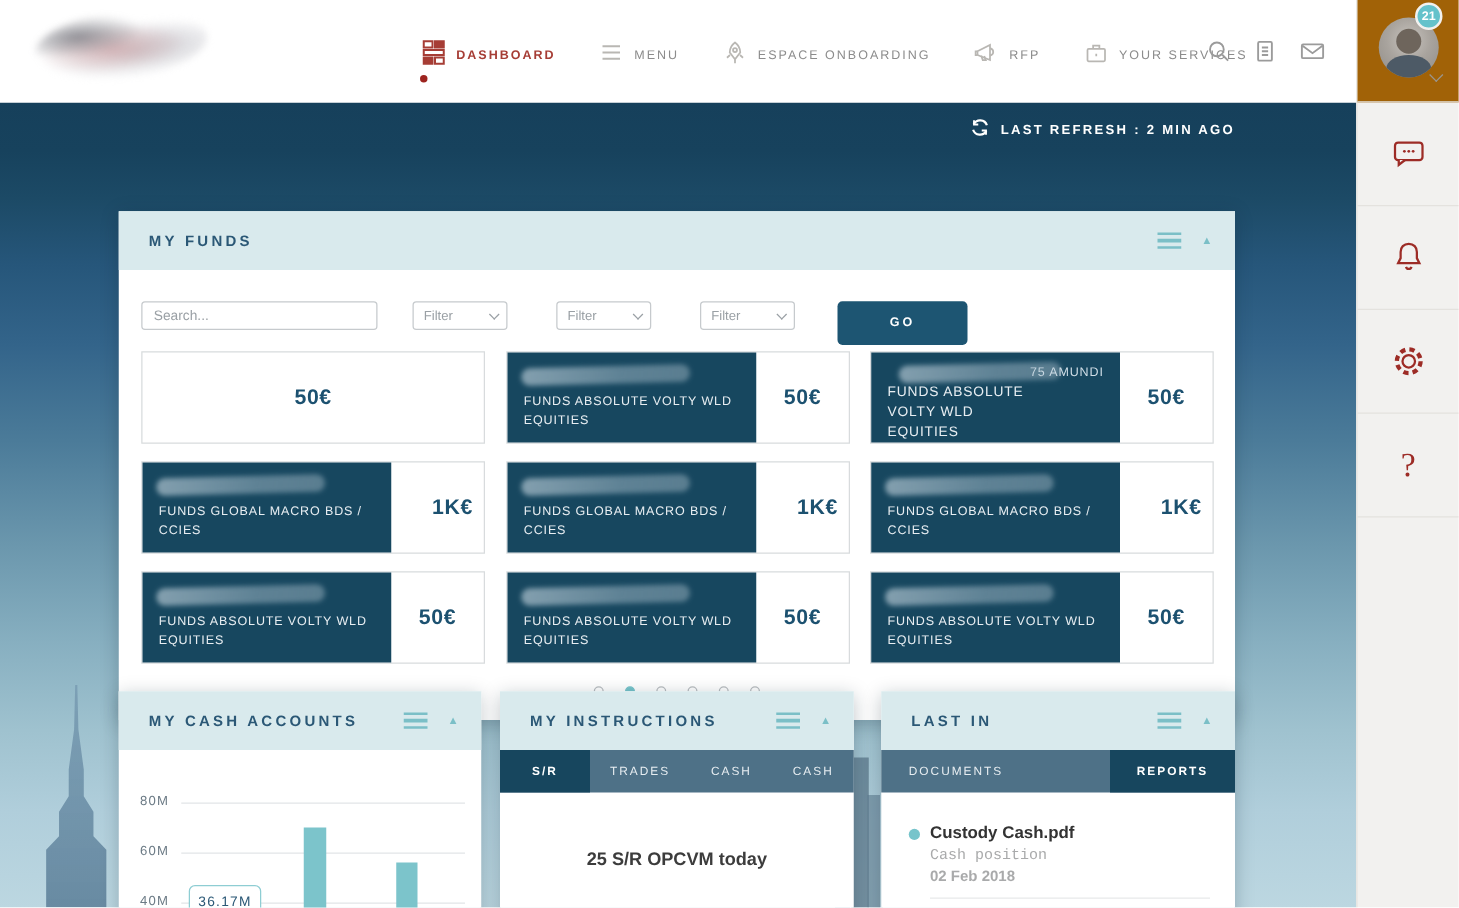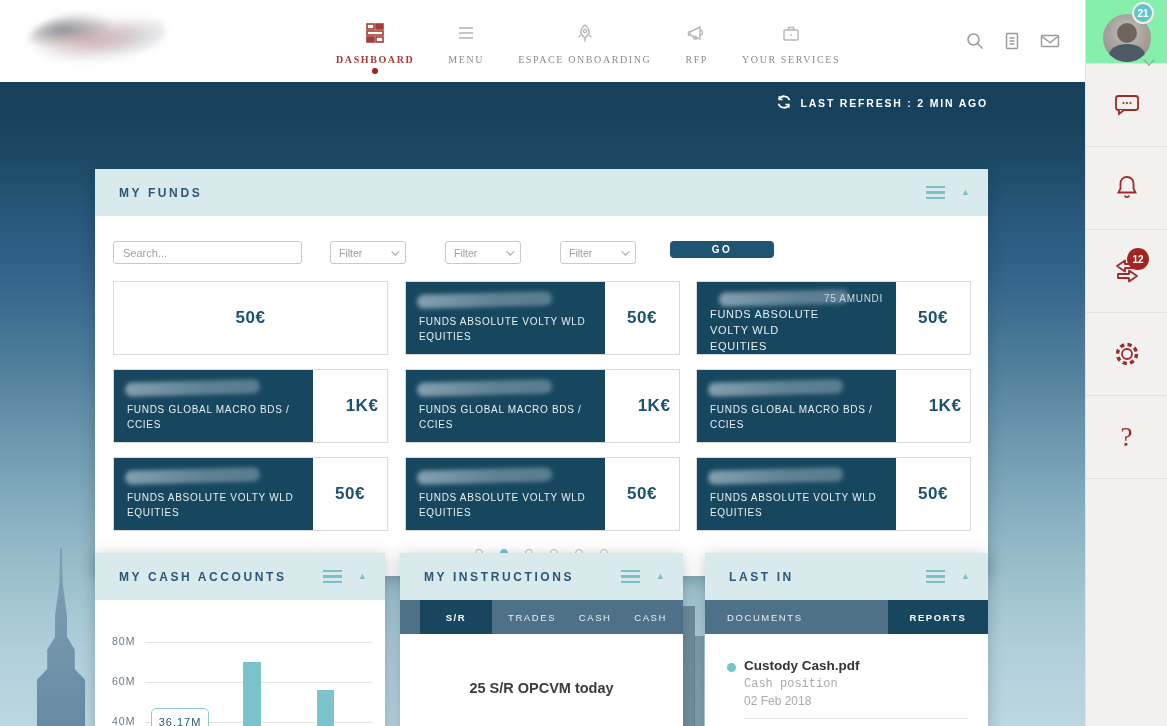--- a/index.html
+++ b/index.html
@@ -23,21 +23,21 @@
   }
   .bld-mid1 { left:681px; width:14px; height:120px; background:rgba(78,108,128,.65); }
   .bld-mid2 { left:694px; width:10px; height:90px;  background:rgba(94,124,144,.6); }
   .bld-mid3 { left:668px; width:12px; height:60px;  background:rgba(110,140,158,.5); }
 
   
   .rightbar {
     position:absolute; right:0; top:0; width:82px; height:726px;
     background:#f2f1ef; border-left:1px solid #e4e2de;
   }
-  .avatar-cell { position:relative; height:64px; border-bottom:1px solid #e4e2de; background:#86efac;text-align:right; }
+  .avatar-cell { position:relative; height:82px; border-bottom:1px solid #e4e2de; background:#a16207;text-align:right; }
   .avatar {
     position:absolute; left:17px; top:14px; width:48px; height:48px; border-radius:50%;
     background:radial-gradient(circle at 50% 38%, #c8c4bf 0%, #a9a49e 45%, #8e8a85 100%);
     overflow:hidden;
   }
   .avatar .head { position:absolute; left:14px; top:9px; width:20px; height:20px; border-radius:50%; background:#6e655c; }
   .avatar .body { position:absolute; left:6px; top:30px; width:36px; height:22px; border-radius:50% 50% 0 0; background:#4d5a66; }
   .avatar-badge {
     position:absolute; left:46px; top:2px; min-width:22px; height:22px; border-radius:50%;
     background:#64c2cb; color:#fff; font-size:10px; font-weight:bold;
@@ -65,21 +65,21 @@
   .logo-smudge {
     position:absolute; left:28px; top:10px; width:138px; height:52px; transform:rotate(-6deg);
     background:
       radial-gradient(55% 45% at 25% 30%, rgba(108,108,116,.75), rgba(108,108,116,0) 70%),
       radial-gradient(60% 50% at 45% 55%, rgba(208,150,152,.55), rgba(208,150,152,0) 72%),
       radial-gradient(75% 60% at 58% 60%, rgba(205,205,210,.95), rgba(205,205,210,0) 75%),
       radial-gradient(50% 45% at 75% 55%, rgba(228,228,232,.9), rgba(228,228,232,0) 78%);
     filter:blur(3px); border-radius:50%;
   }
   .nav-items { position:absolute; left:336px; top:0; height:82px; display:flex; align-items:center; gap:34px; }
-  .nav-item { position:relative; display:flex; flex-direction:column; align-items:center; gap:7px; cursor:pointer; padding-top:6px;font-family:Liberation Serif, serif; }
+  .nav-item { position:relative; display:flex; flex-direction:row; align-items:center; gap:7px; cursor:pointer; padding-top:6px; }
   .nav-item .lbl { font-size:10px; letter-spacing:1.6px; color:#8c8c8c; white-space:nowrap; }
   .nav-item.active .lbl { color:#a63d35; font-weight:bold; }
   .nav-dot { position:absolute; bottom:-9px; width:6px; height:6px; border-radius:50%; background:#9d241f; }
   .nav-actions { position:absolute; right:24px; top:0; height:82px; display:flex; align-items:center; gap:17px; }
   .nav-actions span { cursor:pointer; display:flex; }
 
   
   .refresh {
     position:absolute; right:179px; top:94px; display:flex; align-items:center; gap:9px;
     color:#fff; font-size:10.5px; font-weight:bold; letter-spacing:1.8px; cursor:pointer;
@@ -107,21 +107,21 @@
   }
   .search-input::placeholder { color:#9aa0a5; }
   .filter {
     position:absolute; top:25px; width:76px; height:23px; border:1px solid #c6cacd; border-radius:3px;
     display:flex; align-items:center; justify-content:space-between; padding:0 8px;
     font-size:10.5px; color:#9aa0a5; cursor:pointer; background:#fff;
   }
   .filter .chev { width:6px; height:6px; border-right:1.2px solid #9aa0a5; border-bottom:1.2px solid #9aa0a5; transform:rotate(45deg) translateY(-2px); }
   .f1 { left:235px; } .f2 { left:350px; } .f3 { left:465px; }
   .go-btn {
-    position:absolute; left:575px; top:25px; width:104px; height:17px;
+    position:absolute; left:575px; top:25px; width:104px; height:35px;
     background:#1d5572; color:#fff; border:none; border-radius:4px;
     font-size:10px; letter-spacing:2.5px; font-weight:bold; cursor:pointer;
     font-family:"Liberation Sans", sans-serif;
   }
   .card {
     position:absolute; width:275px; height:74px; border:1px solid #d8dbdd;
     display:flex; cursor:pointer; background:#fff;
   }
   .c-col0 { left:18px; } .c-col1 { left:310px; } .c-col2 { left:601px; }
   .c-row0 { top:65px; } .c-row1 { top:153px;gap:24px; } .c-row2 { top:241px; }
@@ -157,32 +157,32 @@
   .bar { position:absolute; width:18px; background:#7cc4cb; bottom:-47px; }
   .tooltip {
     position:absolute; left:56px; top:108px; width:58px; height:27px;
     background:#fff; border:1px solid #8ecdd3; border-radius:5px;
     display:flex; align-items:center; justify-content:center;
     font-size:11px; letter-spacing:1px; color:#2b5876;
   }
 
   .tabs { display:flex; height:34px; background:#4e7187; align-items:stretch; }
   .tab { display:flex; align-items:center; color:#e7edf1; font-size:9.5px; letter-spacing:1.6px; cursor:pointer; }
-  .tab.active { background:#17465e; color:#fff; font-weight:bold;margin-left:20px; }
+  .tab.active { background:#17465e; color:#fff; font-weight:bold; }
   .instr .tab.active { width:72px; justify-content:center; }
   .instr .tab-rest { flex:1; display:flex; justify-content:space-between; padding:0 16px; align-items:center; }
   .lastin .tab.active { width:100px; justify-content:center; }
   .lastin .tab-doc { padding-left:22px; flex:1; }
   .instr-msg { margin-top:46px; text-align:center; font-size:14.5px; font-weight:bold; color:#3c3c3c; }
 
   .doc-item { position:relative; padding:24px 20px 0 39px; }
   .doc-bullet { position:absolute; left:22px; top:29px; width:9px; height:9px; border-radius:50%; background:#76c4cb; }
   .doc-title { font-size:13.5px; font-weight:bold; color:#333; }
   .doc-desc  { font-size:12px; color:#a9aaab; margin-top:4px;font-family:Liberation Mono, monospace; }
-  .doc-date  { font-size:12px; color:#a9aaab; margin-top:3px; }
+  .doc-date  { font-size:12px; color:#a9aaab; margin-top:3px;font-weight:bold; }
   .doc-divider { position:absolute; left:39px; right:20px; top:165px; height:1px; background:#e7e9ea; }
 </style>
 </head>
 <body>
 
 <div class="bg">
   <div class="bld bld-empire"></div>
   <div class="bld bld-mid1"></div>
   <div class="bld bld-mid2"></div>
   <div class="bld bld-mid3"></div>
@@ -296,29 +296,20 @@
 
   <div class="side-cell">
     <span>
       <svg width="34" height="32" viewBox="0 0 34 32" fill="none" stroke="#9d2c26" stroke-width="1.8">
         <path d="M17 5c-4 0-6.5 2.9-6.5 6.5v5L8.5 20.5h17L23.5 16.5v-5C23.5 7.9 21 5 17 5z"></path>
         <path d="M14.8 23.5a2.3 2.3 0 0 0 4.4 0"></path>
       </svg>
     </span>
   </div>
 
-  <div class="side-cell">
-    <span>
-      <svg width="36" height="34" viewBox="0 0 36 34" fill="none" stroke="#9d2c26" stroke-width="1.8" stroke-linejoin="round">
-        <path d="M27 10h-11V6.5L8 12l8 5.5V14h11V10z"></path>
-        <path d="M9 20h11v-3.5L28 22l-8 5.5V24H9V20z"></path>
-      </svg>
-    </span>
-    <span class="side-badge">12</span>
-  </div>
 
   <div class="side-cell">
     <span>
       <svg width="34" height="32" viewBox="0 0 34 32" fill="none" stroke="#9d2c26">
         <circle cx="17" cy="16" r="5" stroke-width="1.8"></circle>
         <circle cx="17" cy="16" r="9.5" stroke-width="3.4" stroke-dasharray="4.2 3.3"></circle>
       </svg>
     </span>
   </div>
 

